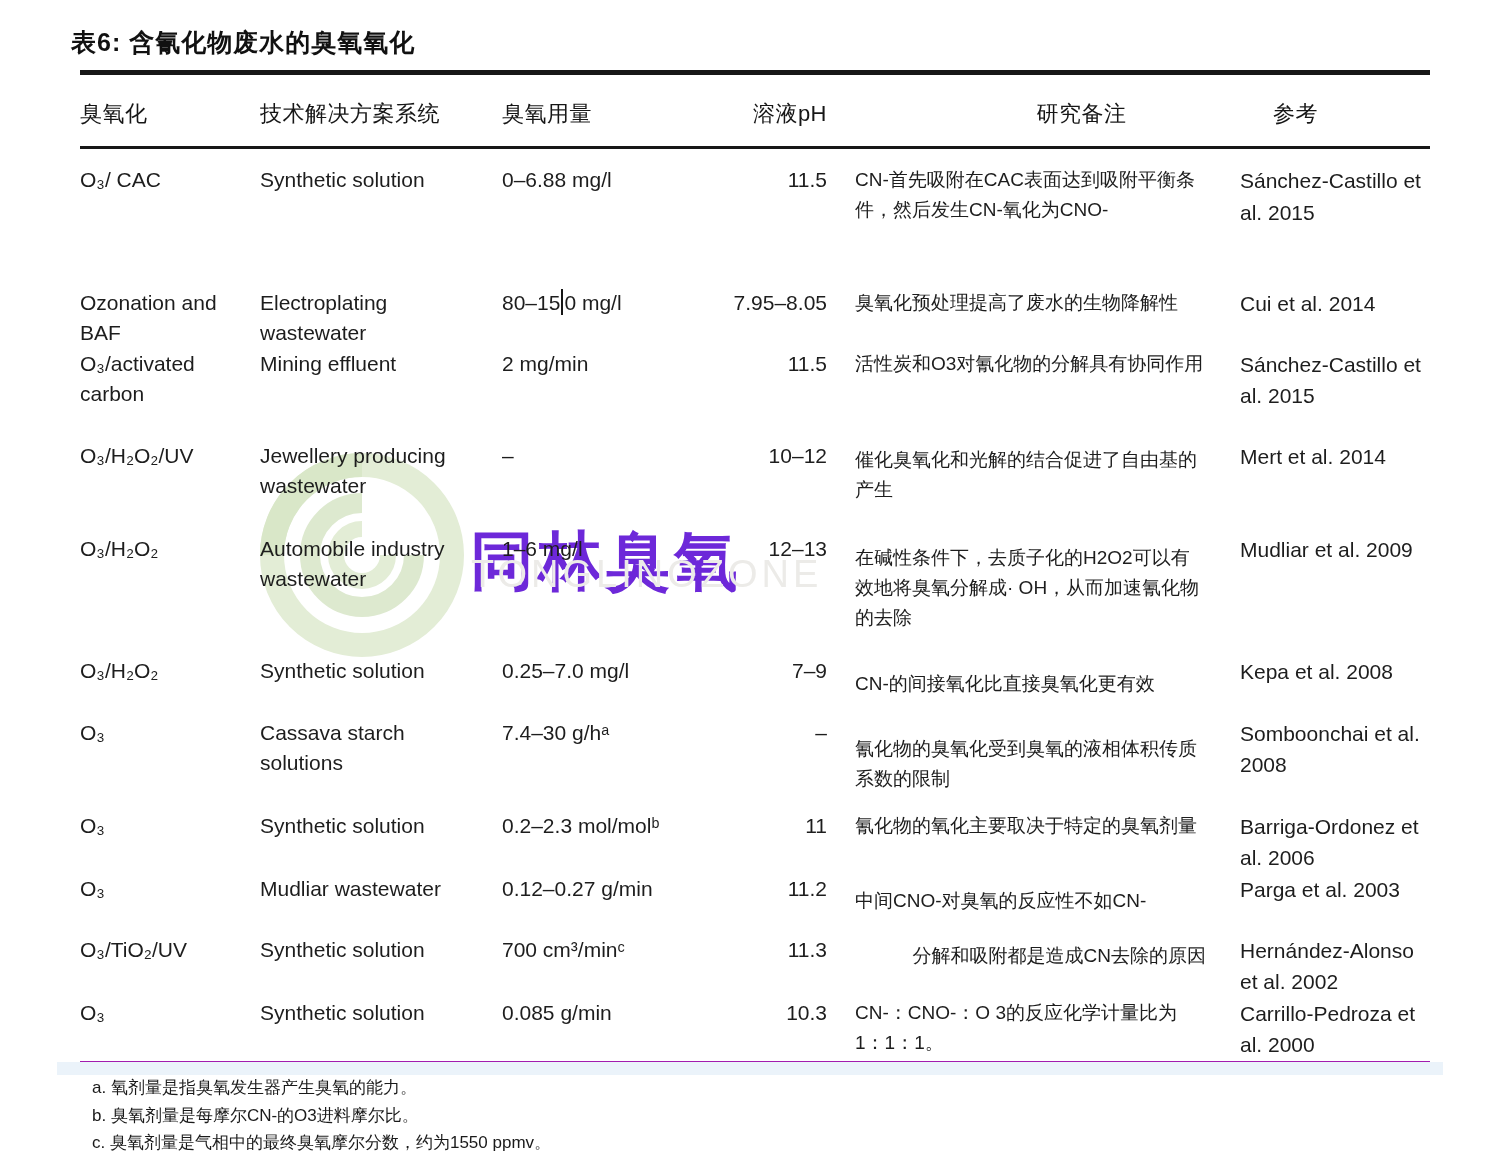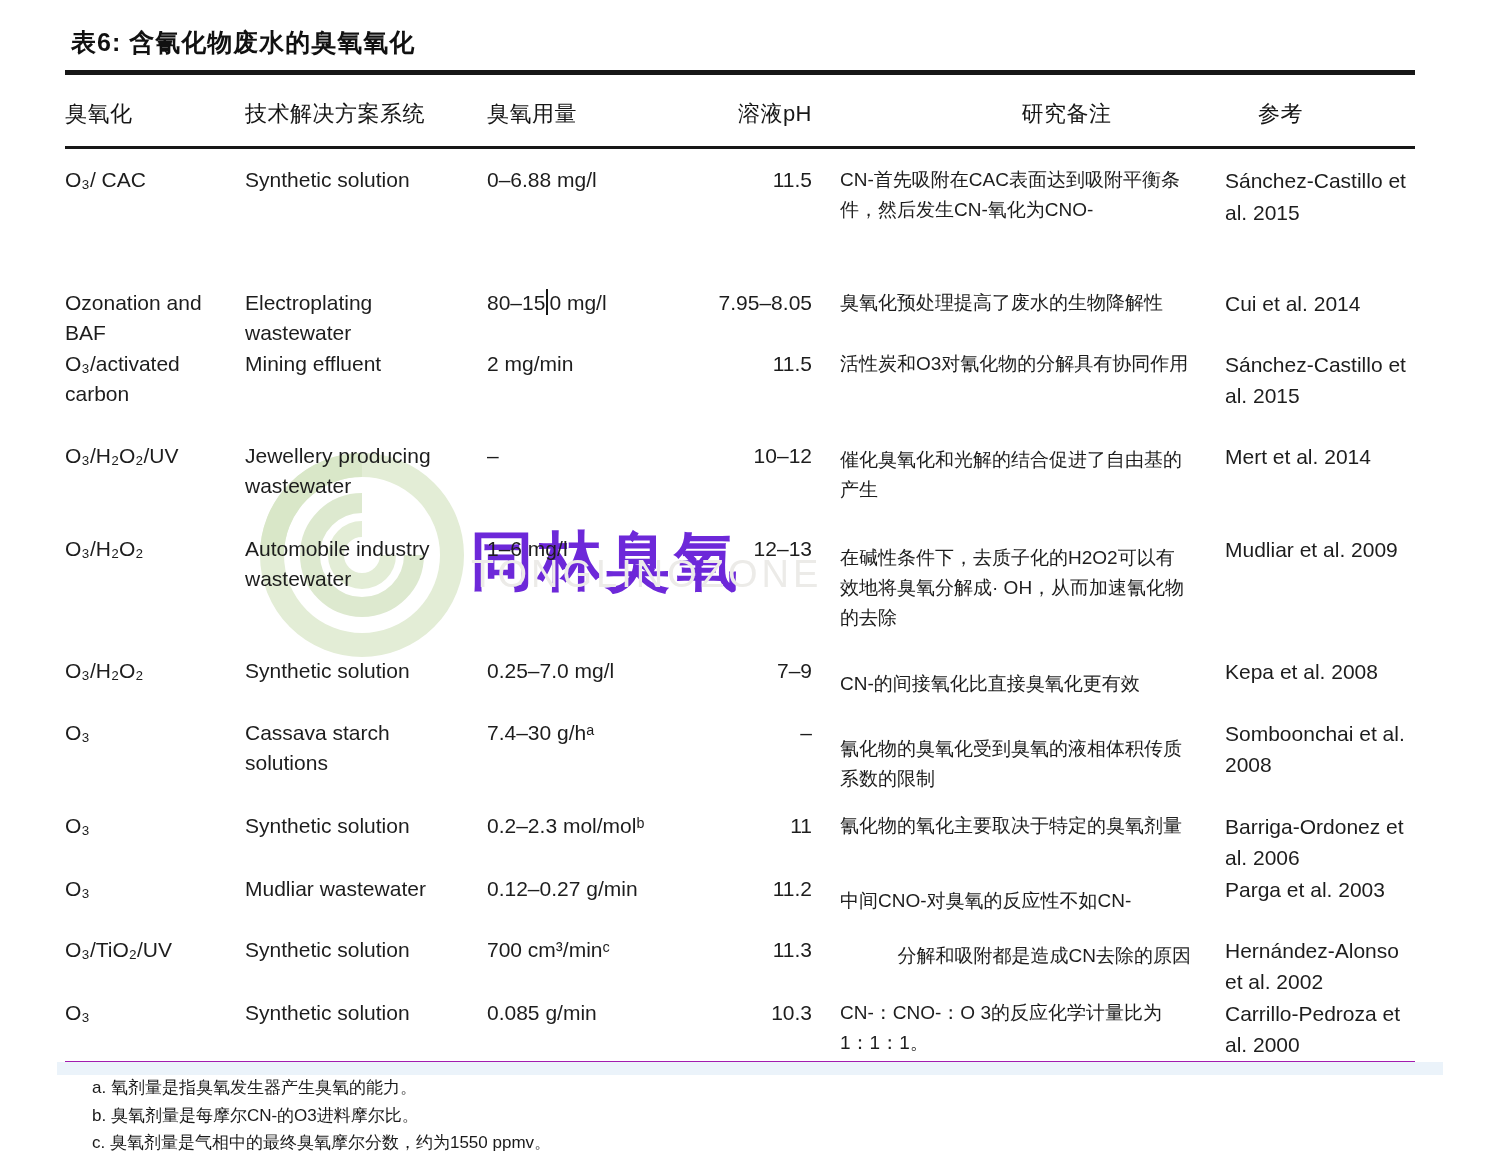--- a/index.html
+++ b/index.html
@@ -18,21 +18,21 @@
     position:absolute;left:471px;top:553px;font-size:38px;font-weight:400;
     letter-spacing:4px;color:#ecebe8;white-space:nowrap;
   }
   
   .content{position:relative;z-index:1;}
   .title{
     position:absolute;left:71px;top:26px;margin:0;
     font-size:25px;font-weight:700;letter-spacing:1px;color:#111;
   }
   table.tbl{
-    position:absolute;left:65px;top:70px;width:1350px;
+    position:absolute;left:80px;top:70px;width:1350px;
     border-collapse:collapse;table-layout:fixed;
     border-top:5px solid #171717;border-bottom:8px solid #a21caf;
   }
   col.w1{width:180px}col.w2{width:242px}col.w3{width:203px}
   col.w4{width:122px}col.w5{width:413px}col.w6{width:190px}
   th{
     text-align:left;vertical-align:bottom;font-weight:400;font-size:22px;color:#161616;
     padding:24px 0 17px 0;border-bottom:3px solid #171717;letter-spacing:.5px;
   }
   th.c4{text-align:right;}

